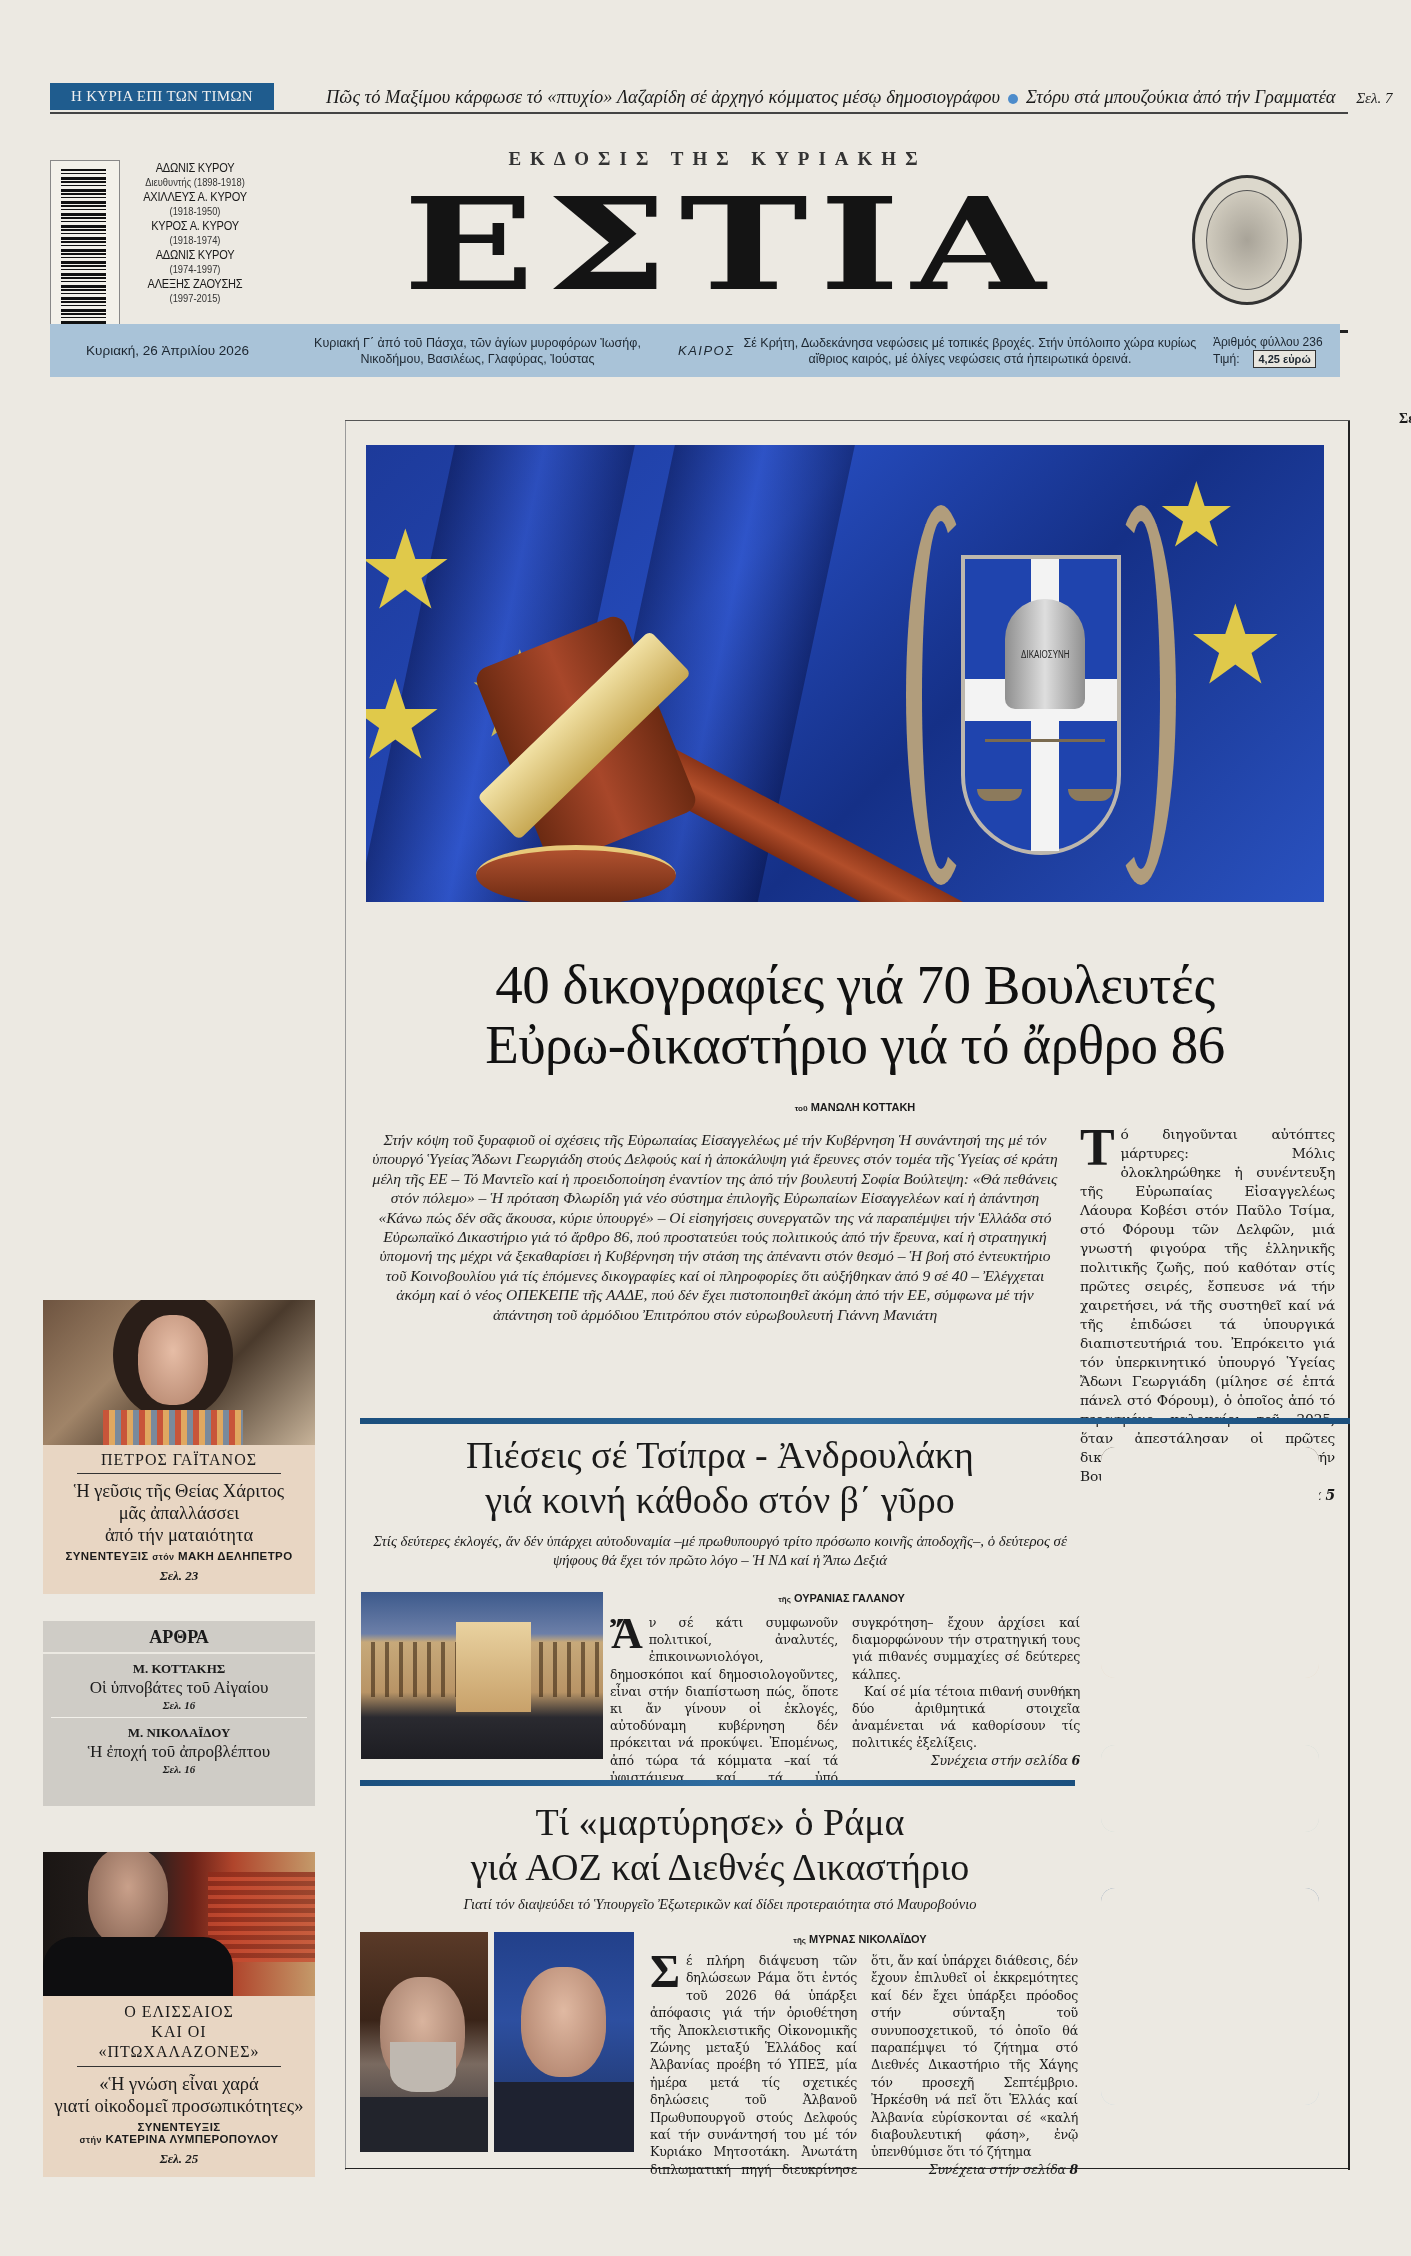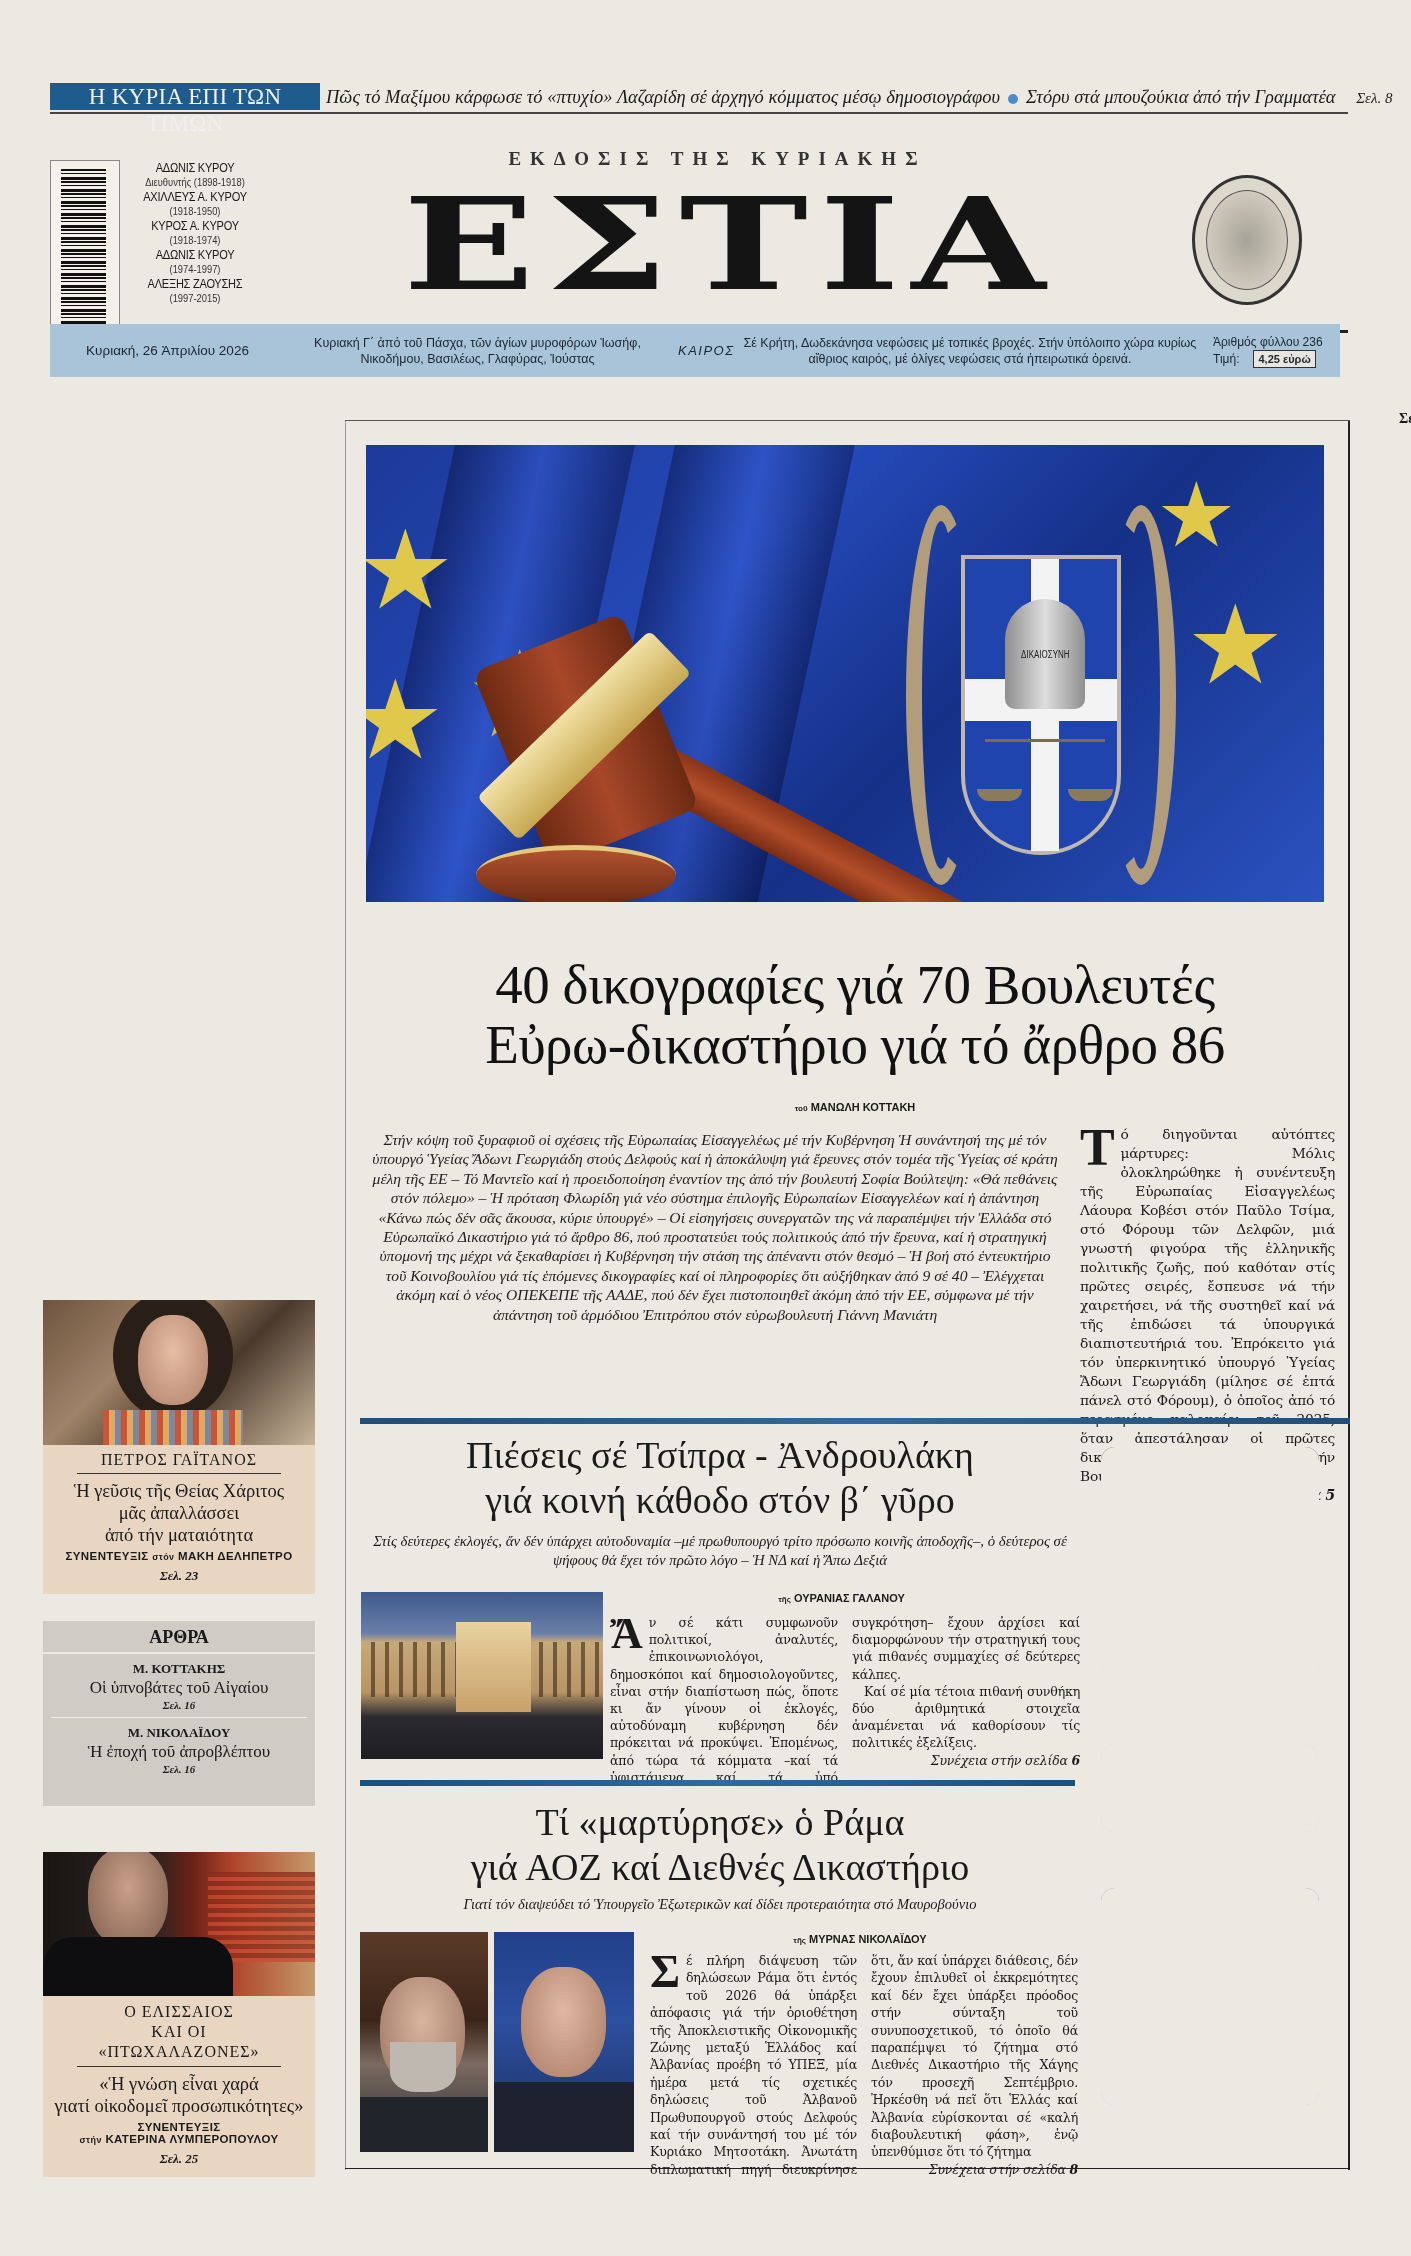--- a/index.html
+++ b/index.html
@@ -2,22 +2,22 @@
 <html><head>
 <meta charset="utf-8">
 <style>
   * { box-sizing: border-box; margin: 0; padding: 0; }
   html, body { width: 1411px; height: 2256px; background: #0a0a0a; overflow: hidden; }
   body { position: relative; font-family: "Liberation Serif", serif; color: #1a1a1a; }
   .page { position: absolute; left: 0; top: 0; width: 1411px; height: 2256px; background: #ece9e2; }
   .abs { position: absolute; }
 
   
-  .topstrip-label { left: 50px; top: 83px; width: 270px; height: 27px; background: #1f5c8e; color: #f0f0f0;
-    font-size: 23px; line-height: 27px; text-align: center; letter-spacing: 0.3px; }
+  .topstrip-label { left: 50px; top: 83px; width: 224px; height: 27px; background: #1f5c8e; color: #f0f0f0;
+    font-size: 15px; line-height: 27px; text-align: center; letter-spacing: 0.3px; }
   .topstrip-text { left: 326px; top: 84px; width: 1020px; height: 27px; font-style: italic; font-size: 18.5px; line-height: 27px; white-space: nowrap; }
   .topstrip-text .dot { display: inline-block; width: 10px; height: 10px; border-radius: 50%; background: #4d8ccb; margin: 0 8px; vertical-align: middle; }
   .topstrip-rule { left: 50px; top: 112px; width: 1298px; height: 2px; background: #444; }
 
   
   .barcode-box { left: 50px; top: 160px; width: 70px; height: 195px; border: 1px solid #888; background: #f3f1ea; }
   .barcode { position: absolute; left: 10px; top: 8px; width: 45px; height: 175px;
     background: repeating-linear-gradient(180deg, #111 0 2px, transparent 2px 4px, #111 4px 5px, transparent 5px 8px, #111 8px 11px, transparent 11px 12px); }
   .founders { left: 125px; top: 160px; width: 140px; text-align: center; font-family: "Liberation Sans", sans-serif; }
   .founders .name { font-size: 13px; letter-spacing: -0.3px; transform: scaleX(0.85); display: block; line-height: 15px; }
@@ -147,21 +147,21 @@
   .frame-bottom { left: 345px; top: 2168px; width: 1005px; height: 1px; background: #222; }
 </style>
 </head>
 <body>
 
 <div class="page">
 
   <div class="abs topstrip-label">Η ΚΥΡΙΑ ΕΠΙ ΤΩΝ ΤΙΜΩΝ</div>
   <div class="abs topstrip-text">
     <span>Πῶς τό Μαξίμου κάρφωσε τό «πτυχίο» Λαζαρίδη σέ ἀρχηγό κόμματος μέσῳ δημοσιογράφου</span><span class="dot"></span><span>Στόρυ στά μπουζούκια ἀπό τήν Γραμματέα</span>
-    <span style="margin-left:16px;font-size:15px;">Σελ. 8</span>
+    <span style="margin-left:16px;font-size:15px;">Σελ. 7</span>
   </div>
   <div class="abs topstrip-rule"></div>
 
   <div class="abs barcode-box">
       <div class="barcode"></div>
     </div>
   <div class="abs founders">
     <span class="name">ΑΔΩΝΙΣ ΚΥΡΟΥ</span>
     <span class="years">Διευθυντής (1898-1918)</span>
     <span class="name">ΑΧΙΛΛΕΥΣ Α. ΚΥΡΟΥ</span>

